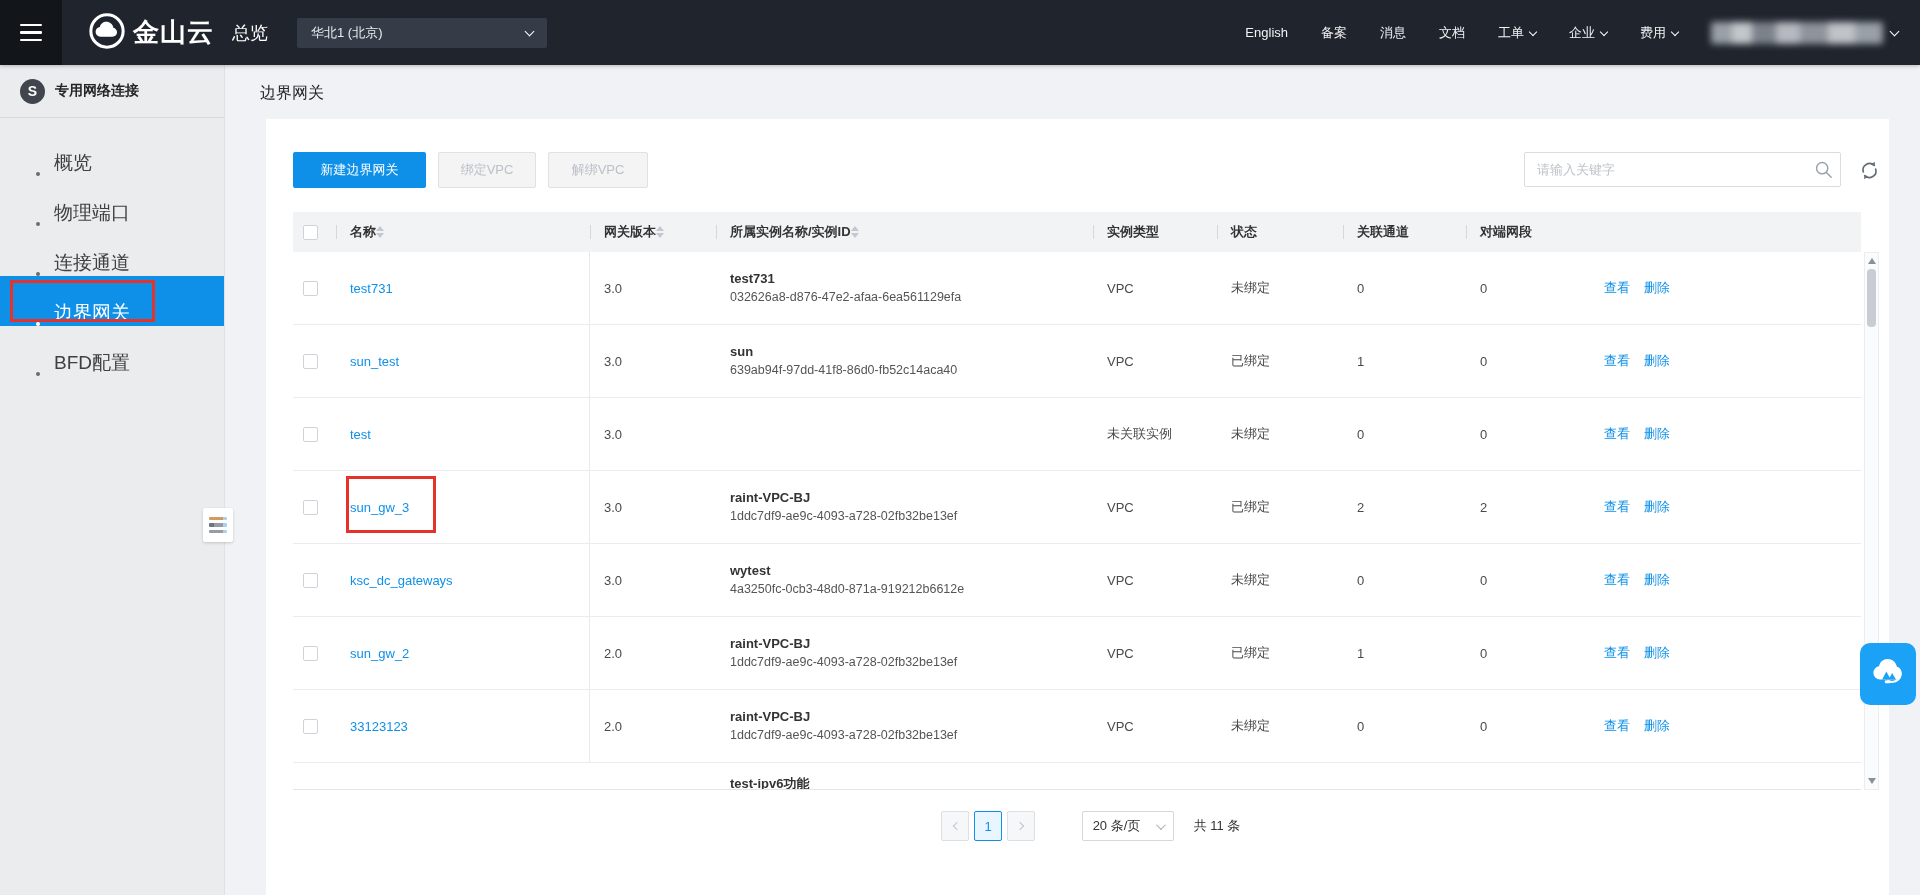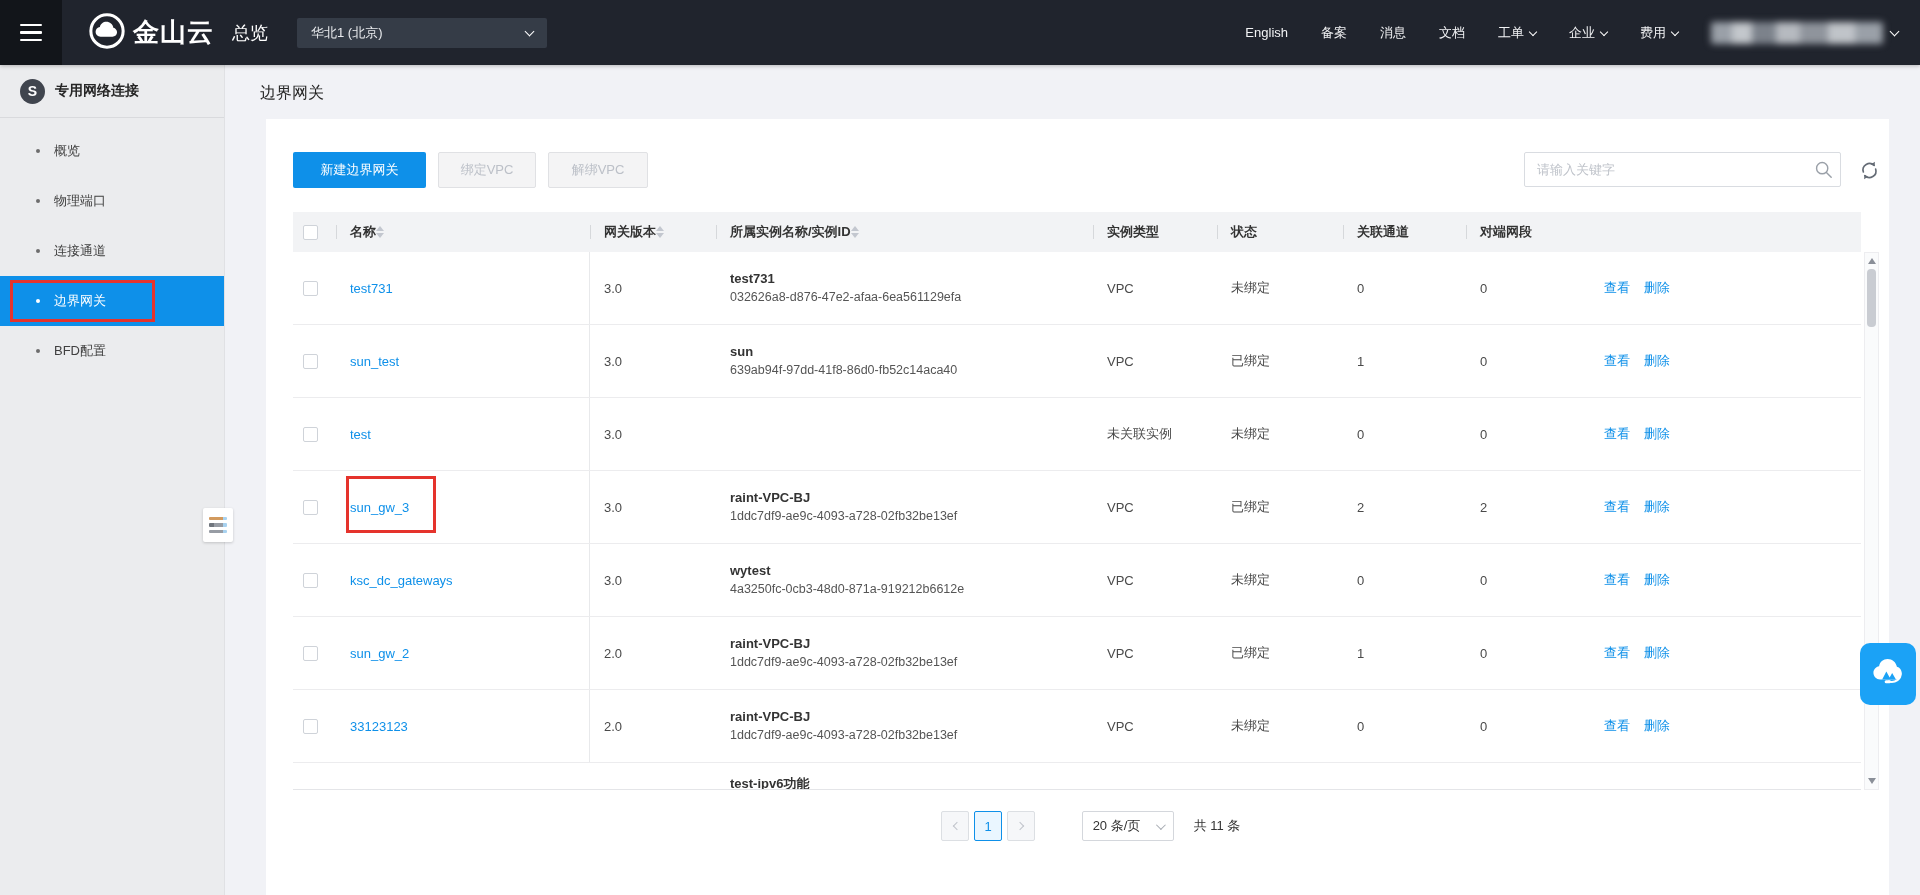--- a/index.html
+++ b/index.html
@@ -34,22 +34,22 @@
 
   
   .sidebar{position:absolute;left:0;top:65px;width:225px;height:830px;background:#ebecee;
            border-right:1px solid #e0e1e4;z-index:10;}
   .sb-header{height:53px;display:flex;align-items:center;padding-left:20px;gap:10px;
              border-bottom:1px solid #d9dadd;}
   .sb-logo{width:25px;height:25px;border-radius:50%;background:#40454e;color:#fff;
            display:flex;align-items:center;justify-content:center;font-size:14px;font-weight:700;}
   .sb-title{font-size:14px;font-weight:700;color:#262626;}
   .sb-items{padding-top:8px;}
-  .sb-item{height:50px;display:flex;align-items:center;padding-left:36px;gap:14px;
-           font-size:13px;color:#404040;cursor:pointer;position:relative;}
+  .sb-item{height:50px;display:flex;align-items:flex-end;padding-left:36px;gap:14px;
+           font-size:19px;color:#404040;cursor:pointer;position:relative;}
   .sb-item .dot{width:4px;height:4px;border-radius:50%;background:#6d6d6d;}
   .sb-item.active{background:#0e90e9;color:#fff;}
   .sb-item.active .dot{background:#fff;}
   .sb-annotation{position:absolute;left:10px;top:215px;width:145px;height:42px;
            border:3px solid #e5332c;pointer-events:none;z-index:5;}
   .collapse-handle{position:absolute;left:203px;top:508px;width:30px;height:34px;background:#fff;
            border-radius:2px;box-shadow:0 1px 3px rgba(0,0,0,.18);z-index:12;cursor:pointer;
            display:flex;flex-direction:column;justify-content:center;align-items:center;gap:3px;padding:4px;}
   .collapse-handle i{display:block;height:3.5px;width:18px;border-radius:1px;}
   .collapse-handle i:nth-child(1){background:linear-gradient(90deg,#d29a5e 0 78%,#a8d2f0 78% 100%);}

